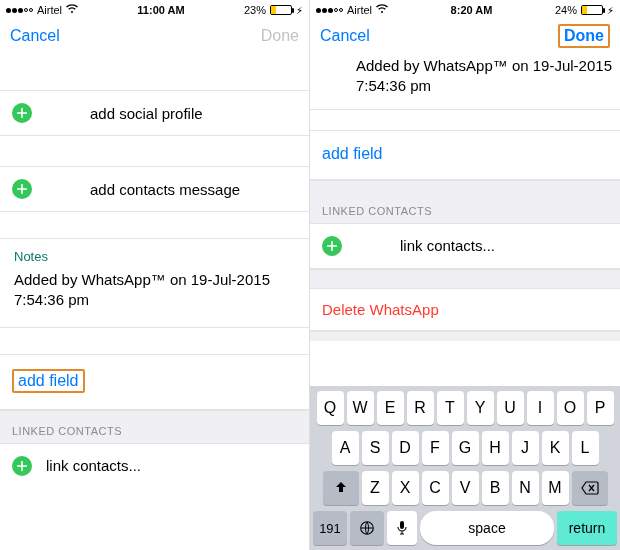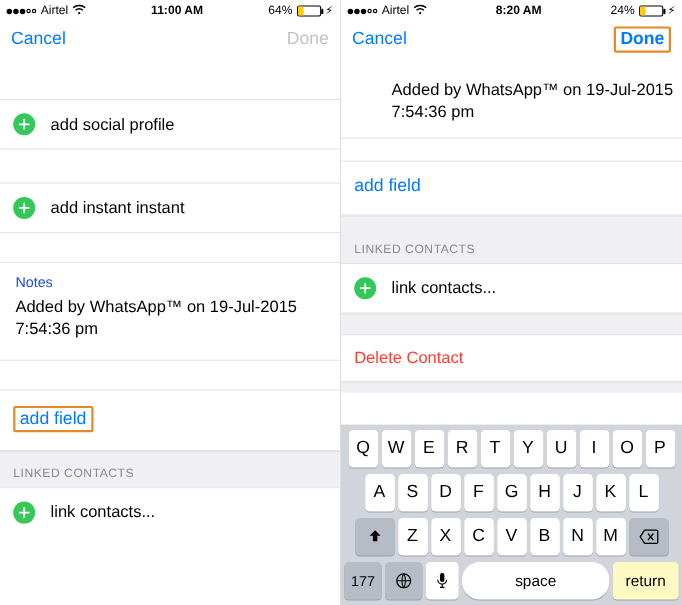--- a/index.html
+++ b/index.html
@@ -21,48 +21,48 @@
 
   
   .nav { height:36px; display:flex; align-items:center; justify-content:space-between; padding:0 10px; border-bottom:1px solid rgba(0,0,0,0); }
   .nav .btn { font-size:16px; }
   .link-blue { color:#007aff; }
   .link-gray { color:#c2c2c2; }
   .hl { border:2px solid #e08a2c; border-radius:2px; padding:1px 4px; }
 
   
   .sep-top { border-top:1px solid #e3e3e3; }
-  .sep-bot { border-bottom:1px solid #e3e3e3; }
+  .sep-bot { border-bottom:1px solid #e3e3e3;gap:44px; }
   .row { display:flex; align-items:center; padding:12px 12px; font-size:15px; color:#000; background:#fff;}
   .plus { width:20px; height:20px; border-radius:50%; background:#34c759; display:flex; align-items:center; justify-content:center; margin-right:14px; flex:0 0 20px;}
   .plus svg { width:10px; height:10px; }
   .section-gap-sm { height:20px; background:#efeff4; border-top:1px solid #e3e3e3; border-bottom:1px solid #e3e3e3;}
   .section-label { font-size:11px; letter-spacing:0.5px; color:#8a8a8e; padding:14px 12px 6px 12px; background:#efeff4; border-top:1px solid #e3e3e3;}
   .notes-block { padding:10px 14px 16px 14px; background:#fff; }
-  .notes-title { font-size:13px; color:#1d4ed8; margin-bottom:6px;}
+  .notes-title { font-size:13px; color:#0f766e; margin-bottom:6px;}
   .notes-text { font-size:15px; color:#000; line-height:1.35;}
   .addfield-row { padding:14px 24px 16px 12px; background:#fff;}
   .addfield-row .hl { display:inline-block; }
   .danger { color:#ff3b30; }
   .truncated { white-space:pre; overflow:hidden; }
 
   
   .kb { position:absolute; left:0; right:0; bottom:0; background:#d1d4da; padding:5px 3px 5px 3px; }
   .kb-row { display:flex; justify-content:center; gap:3px; margin-bottom:6px;}
   .key { background:#fff; border-radius:4px; box-shadow:0 1px 0 #9ea1a8; width:27px; height:34px; display:flex; align-items:center; justify-content:center; font-size:16px; color:#000;}
   .kb-row.r2 { padding:0 15px; }
   .kb-row.r3 .key { }
   .key-wide { width:36px; background:#b6bcc6; }
   .kb-bot { display:flex; gap:3px; }
   .key-123 { width:34px; background:#b6bcc6; font-size:13px;}
   .key-globe { width:34px; background:#b6bcc6;}
   .key-mic { width:30px; background:#fff;}
   .key-space { flex:1; background:#fff; font-size:14px;border-radius:16px;}
-  .key-return { width:60px; background:#fef9c3; font-size:14px;}
-  .pane2-scroll { height:calc(550px - 18px - 36px - 175px); overflow:hidden;margin-top:16px;} 
+  .key-return { width:60px; background:#5eead4; font-size:14px;}
+  .pane2-scroll { height:calc(550px - 18px - 36px - 175px); overflow:hidden;} 
 
   .thin-line { height:1px; background:#e3e3e3; }
 </style>
 </head>
 <body>
 
 <div class="stage">
 
   <div class="pane">
     <div class="status">
@@ -76,21 +76,21 @@
         </span>
         <span>Airtel</span>
         <span>
           <svg width="12" height="10" viewBox="0 0 12 10">
               <path d="M6 9a1 1 0 100-2 1 1 0 000 2zM3.2 5.8a4 4 0 015.6 0l1-1a5.5 5.5 0 00-7.6 0zM1 3.6a7.2 7.2 0 0110 0l1-1a8.6 8.6 0 00-12 0z" fill="#000"></path>
             </svg>
         </span>
       </div>
       <div style="font-weight:600">11:00 AM</div>
       <div class="right">
-        <span>64%</span>
+        <span>23%</span>
         <span class="battery">
             <span class="batt-fill"></span>
           </span>
         <span class="bolt">⚡︎</span>
       </div>
     </div>
 
     <div class="nav">
       <span class="btn link-blue">Cancel</span>
       <span class="btn link-gray">Done</span>
@@ -108,21 +108,21 @@
     </div>
 
     <div style="height:30px"></div>
 
     <div class="row sep-top sep-bot">
       <span class="plus">
         <svg viewBox="0 0 10 10">
             <path d="M5 0v10M0 5h10" stroke="#fff" stroke-width="1.6"></path>
           </svg>
       </span>
-      <span>add instant instant</span>
+      <span>add contacts message</span>
     </div>
 
     <div style="height:26px"></div>
 
     <div class="notes-block sep-top sep-bot">
       <div class="notes-title">Notes</div>
       <div class="notes-text">Added by WhatsApp™ on 19-Jul-2015 7:54:36 pm</div>
     </div>
 
     <div style="height:26px"></div>
@@ -193,21 +193,21 @@
           <svg viewBox="0 0 10 10">
               <path d="M5 0v10M0 5h10" stroke="#fff" stroke-width="1.6"></path>
             </svg>
         </span>
         <span>link contacts...</span>
       </div>
 
       <div class="section-gap-sm"></div>
 
       <div class="row sep-bot">
-        <span class="danger">Delete Contact</span>
+        <span class="danger">Delete WhatsApp</span>
       </div>
       <div style="height:10px; background:#efeff4; border-top:1px solid #e3e3e3;"></div>
     </div>
 
     <div class="kb">
       <div class="kb-row r1">
           <div class="key">Q</div>
           <div class="key">W</div>
           <div class="key">E</div>
           <div class="key">R</div>
@@ -245,21 +245,21 @@
             <div class="key">M</div>
           </div>
         <div class="key key-wide">
           <svg width="18" height="14" viewBox="0 0 18 14">
               <path d="M5 1h11a1 1 0 011 1v10a1 1 0 01-1 1H5L1 7z" fill="none" stroke="#000" stroke-width="1.2"></path>
               <path d="M8 4l5 6M13 4l-5 6" stroke="#000" stroke-width="1.2"></path>
             </svg>
         </div>
       </div>
       <div class="kb-bot">
-        <div class="key key-123">177</div>
+        <div class="key key-123">191</div>
         <div class="key key-globe">
           <svg width="16" height="16" viewBox="0 0 16 16">
               <circle cx="8" cy="8" r="6.3" fill="none" stroke="#000" stroke-width="1.1"></circle>
               <path d="M2 8h12M8 2c2 2 2 10 0 12M8 2c-2 2-2 10 0 12" fill="none" stroke="#000" stroke-width="1"></path>
             </svg>
         </div>
         <div class="key key-mic">
           <svg width="12" height="16" viewBox="0 0 12 16">
               <rect x="4" y="1" width="4" height="8" rx="2" fill="#000"></rect>
               <path d="M2 7a4 4 0 008 0M6 11v3M4 14h4" fill="none" stroke="#000" stroke-width="1.1"></path>

